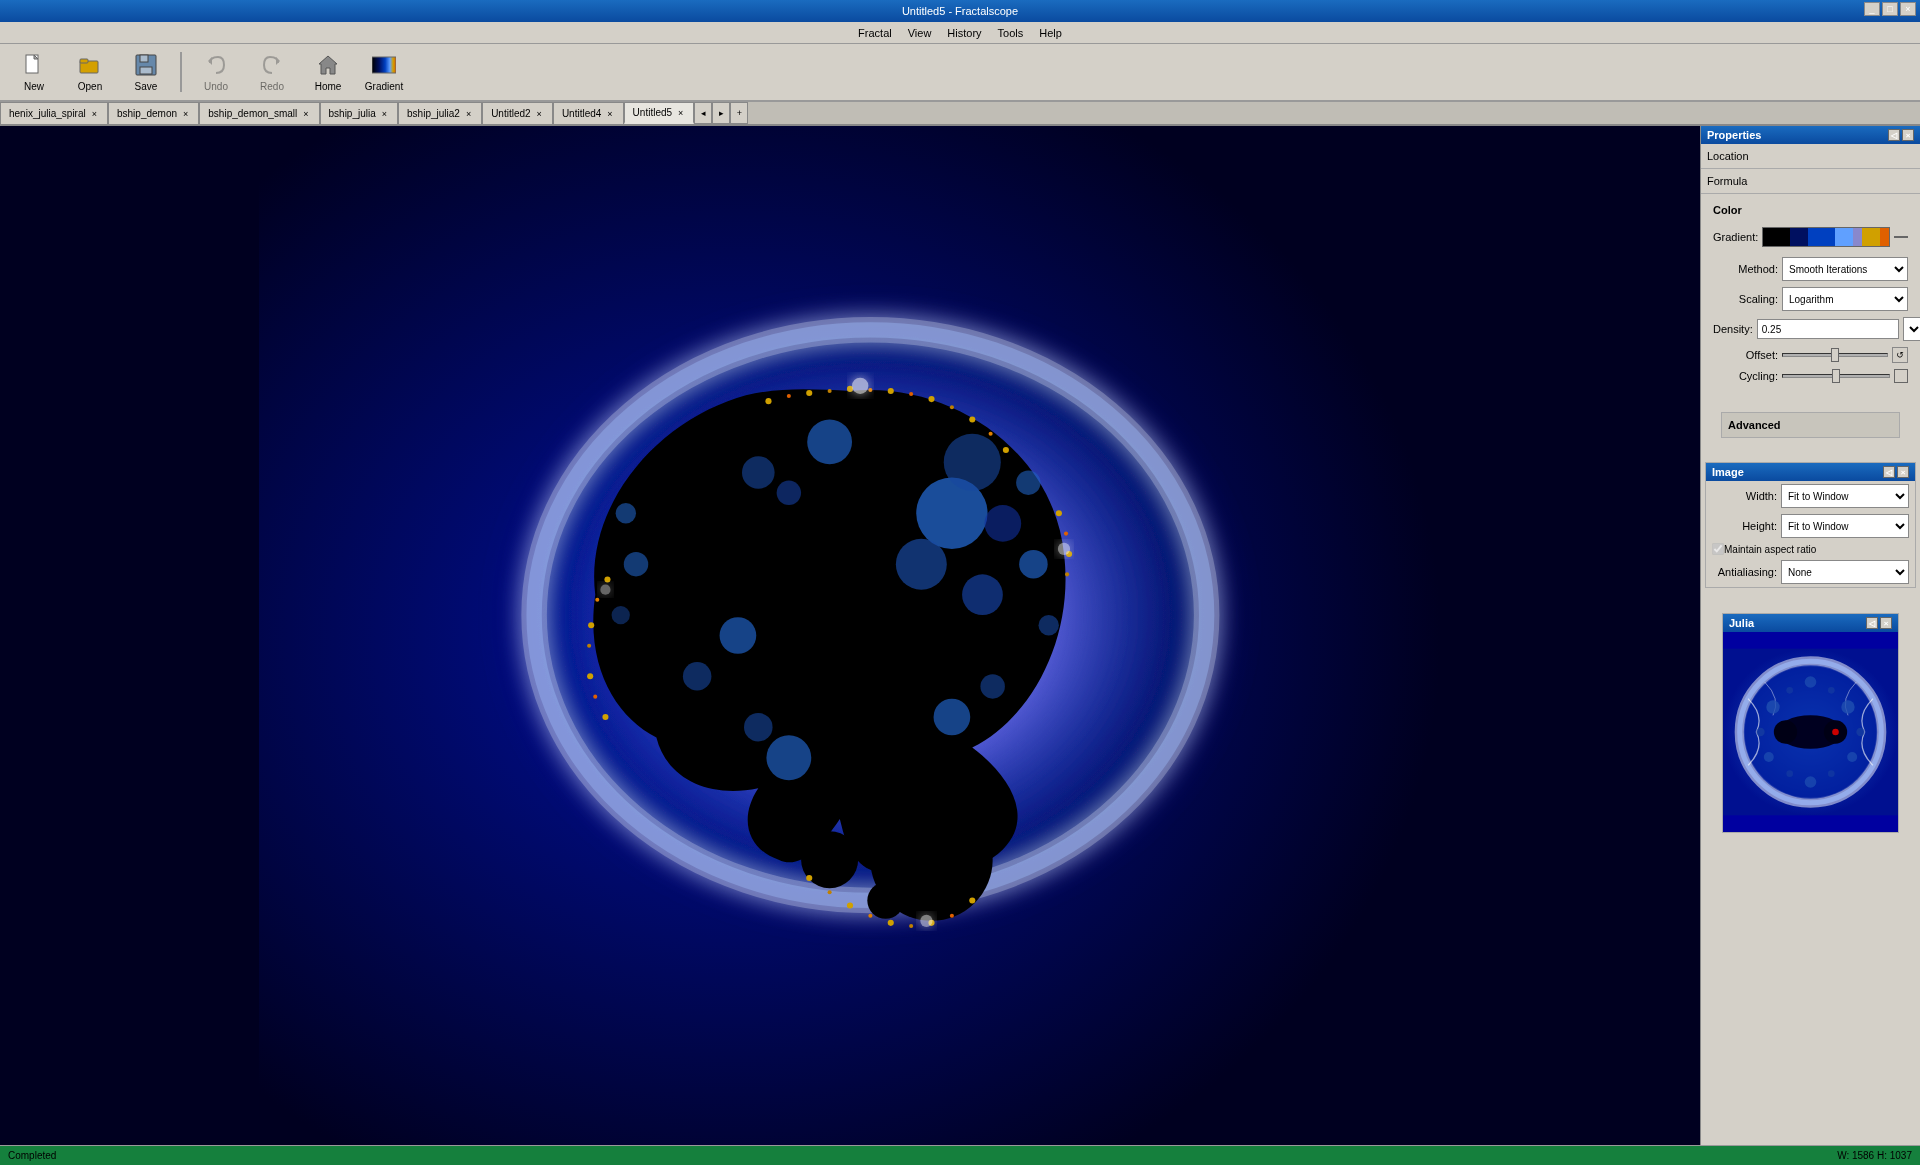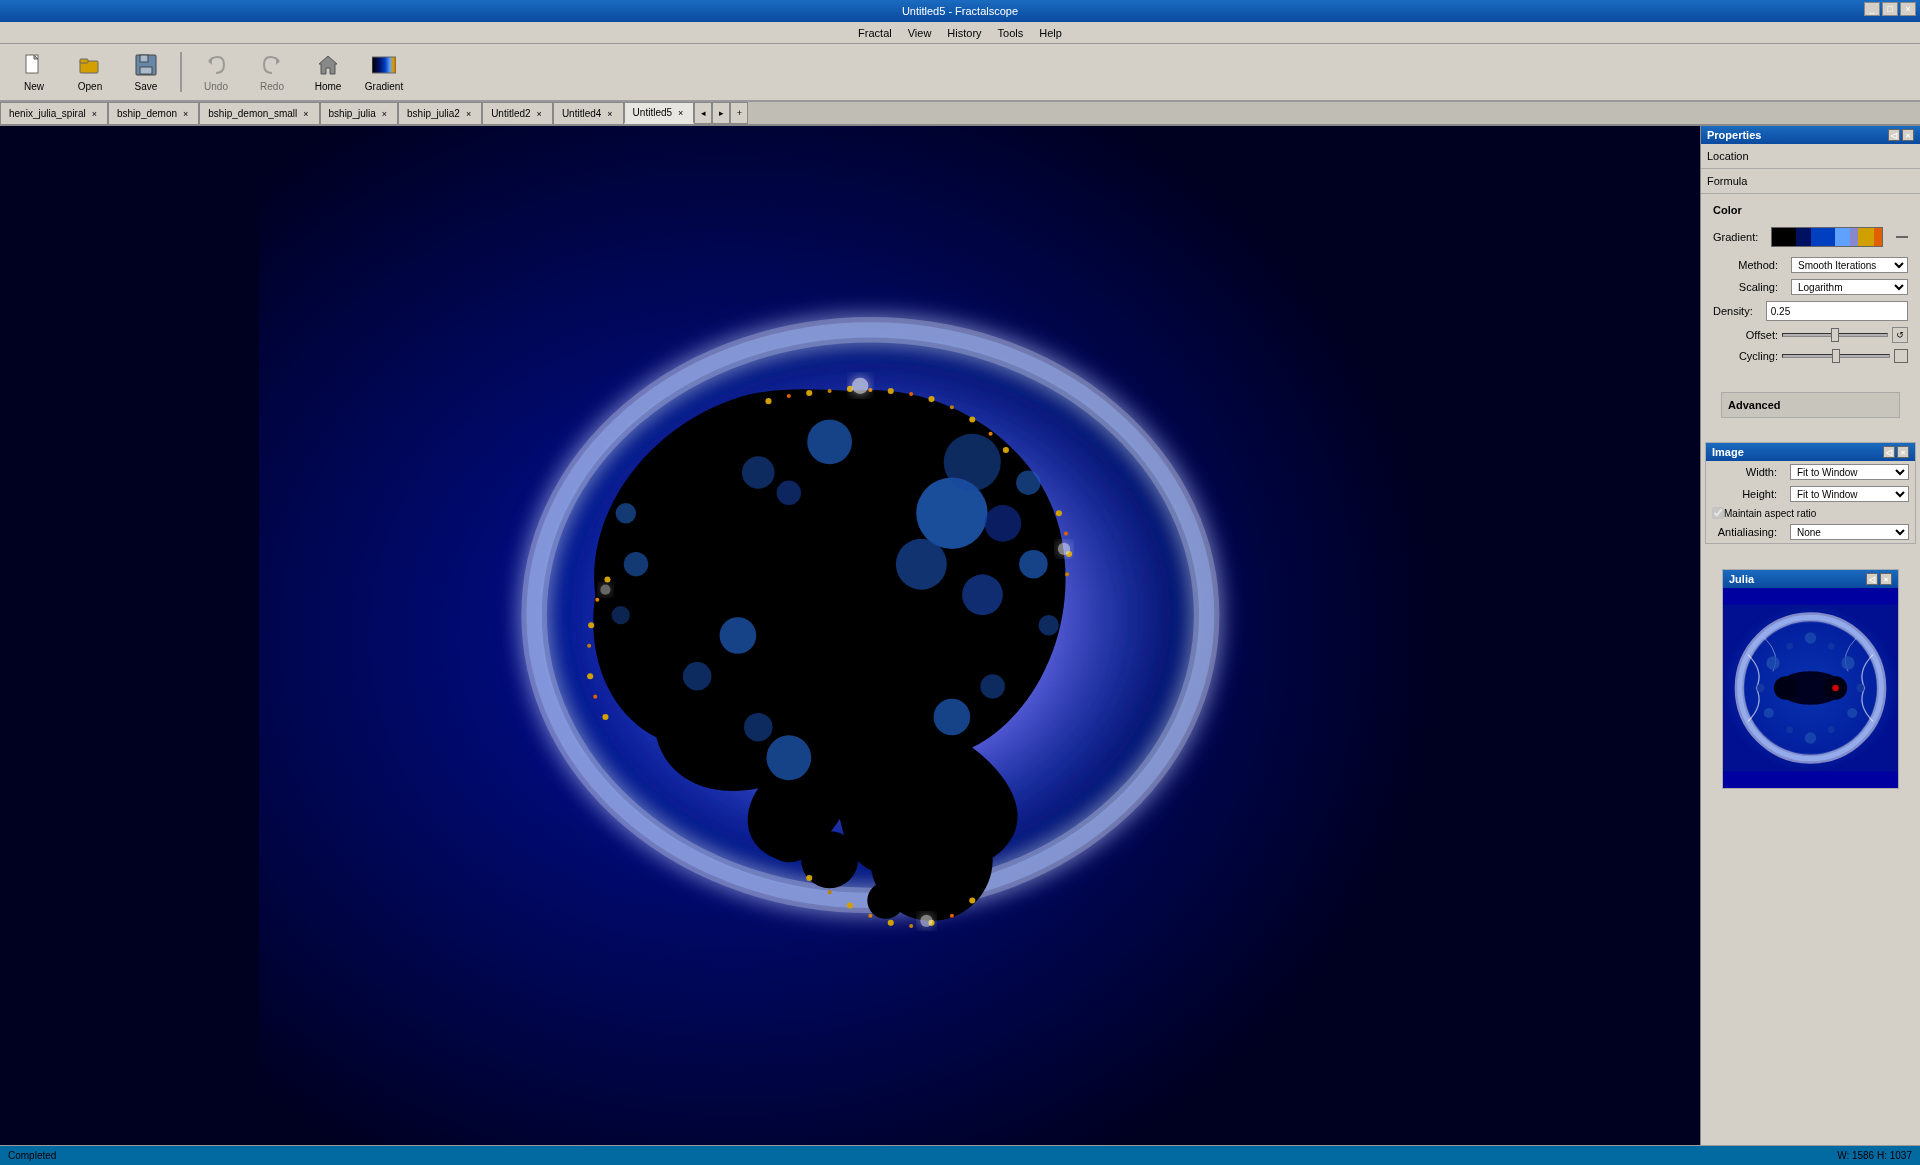--- a/index.html
+++ b/index.html
@@ -79,25 +79,25 @@
 
     .color-section { padding: 6px; }
     .section-title { font-weight: bold; font-size: 11px; padding: 4px 6px; }
 
     .gradient-bar {
       width: 100%; height: 20px; display: flex; align-items: stretch;
       border: 1px solid #666; margin: 4px 0;
     }
 
     .prop-row {
-      display: flex; align-items: center; padding: 3px 6px; gap: 13px;
+      display: flex; align-items: center; padding: 3px 6px; gap: 4px;
     }
     .prop-label { width: 65px; font-size: 11px; text-align: right; }
     .prop-select {
-      flex: 1; height: 16px; font-size: 10px; background: white;
+      flex: 1; height: 24px; font-size: 10px; background: white;
       border: 1px solid #888; padding: 0 2px;
     }
     .prop-input {
       flex: 1; height: 20px; font-size: 10px; background: white;
       border: 1px solid #888; padding: 0 4px;
     }
     
     .slider-row {
       display: flex; align-items: center; padding: 3px 6px; gap: 4px;
     }
@@ -133,21 +133,21 @@
       background: linear-gradient(to bottom, #1a6bbf, #0a4a9f);
       color: white; padding: 3px 6px; font-size: 11px; font-weight: bold;
       display: flex; align-items: center; justify-content: space-between;
     }
     .julia-preview {
       width: 100%; height: 200px; background: #0000a0; position: relative; overflow: hidden;
     }
 
     
     #statusbar {
-      height: 20px; background: #0369a1; border-top: 1px solid #999;
+      height: 20px; background: #15803d; border-top: 1px solid #999;
       display: flex; align-items: center; padding: 0 8px; font-size: 10px;
       justify-content: space-between;
     }
 
     
     .fractal-svg { width: 100%; height: 100%; }
 
     
     .grad-black { background: #000000; flex: 3; }
     .grad-darkblue { background: #001060; flex: 2; }

